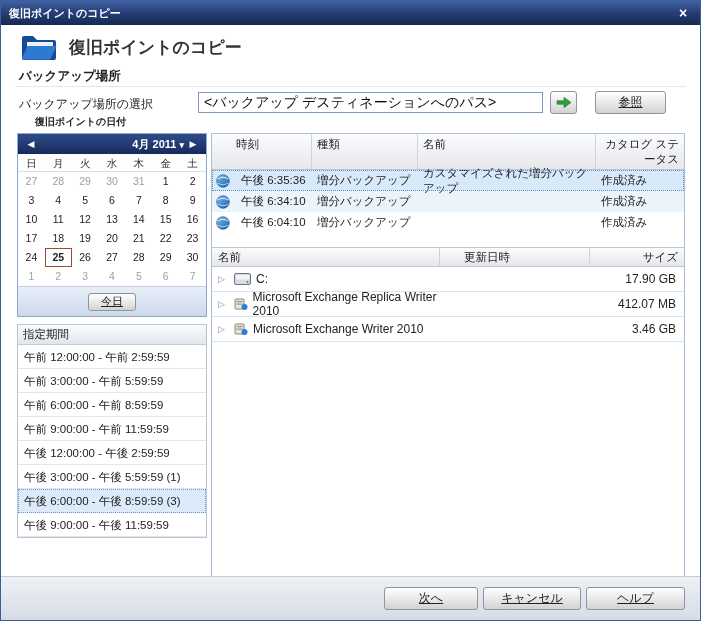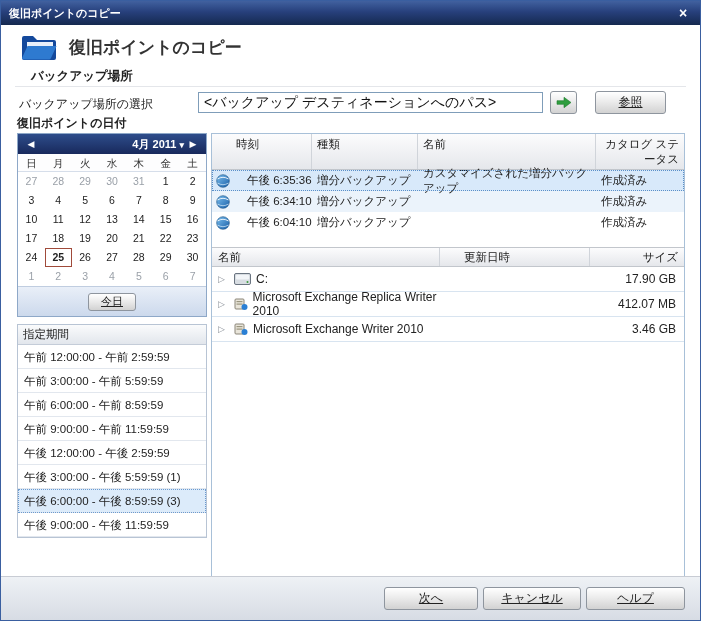--- a/index.html
+++ b/index.html
@@ -15,37 +15,37 @@
               display:flex; align-items:center; padding:0 8px; }
   .titlebar-text { color:#fff; font-size:11px; font-weight:bold; flex:1; }
   .close-btn { color:#fff; font-size:14px; font-weight:bold; width:18px;
                text-align:center; cursor:pointer; line-height:18px; }
 
   
   .header-row { position:absolute; top:31px; left:18px; display:flex;
                 align-items:center; gap:10px; }
   .page-title { font-size:17px; font-weight:bold; color:#333; }
   .section-label { position:absolute; top:67px; left:18px; font-size:12.5px;
-                   font-weight:bold; color:#222;margin-left:12px; }
+                   font-weight:bold; color:#222; }
   .section-sep { position:absolute; top:85px; left:14px; right:14px;
                  border-top:1px solid #e4e6ea; }
 
   
   .loc-label { position:absolute; top:95px; left:18px; font-size:12px; color:#222; }
   .path-input { position:absolute; top:91px; left:197px; width:345px; height:21px;
                 border:1px solid #7f9db9; font-size:14px; padding:0 5px; color:#111;
                 font-family:inherit; }
   .btn { background:linear-gradient(#ffffff, #ececec 45%, #d2d2d2);
          border:1px solid #8e959e; border-radius:3px; font-size:12px; color:#222;
          display:flex; align-items:center; justify-content:center; cursor:pointer;
          font-family:inherit;text-decoration:underline; }
   .arrow-btn { position:absolute; top:90px; left:549px; width:27px; height:23px; }
   .browse-btn { position:absolute; top:90px; left:594px; width:71px; height:23px; }
 
-  .date-label { position:absolute; top:114px; left:16px; font-size:12px;
+  .date-label { position:absolute; top:114px; left:34px; font-size:10px;
                 font-weight:bold; color:#222; }
 
   
   .calendar { position:absolute; top:132px; left:16px; width:190px;
               border:1px solid #8ea8c8; background:#fff; }
   .cal-header { height:20px; background:linear-gradient(#2e4d8b,#18295c);
                 color:#fff; display:flex; align-items:center; font-size:11px;
                 padding:0 4px; }
   .cal-nav { width:18px; text-align:center; font-size:9px; cursor:pointer; }
   .cal-month { flex:1; text-align:right; font-weight:bold; cursor:pointer; }
@@ -82,21 +82,21 @@
                background:linear-gradient(#fcfcfd,#e5e7eb);
                border-bottom:1px solid #c2c6cc; }
   .rp-header .hcol { font-size:11.5px; color:#222; padding:3px 5px;
                      border-right:1px solid #d0d4da; line-height:1.3; }
   .rp-h1 { width:100px; padding-left:24px !important; }
   .rp-h2 { width:106px; }
   .rp-h3 { width:178px; }
   .rp-h4 { flex:1; border-right:none !important;text-align:right; }
   .rp-row { display:flex; height:21px; align-items:center; font-size:11.5px;
             color:#222; cursor:pointer; }
-  .rp-row .c1 { width:100px; display:flex; align-items:center; gap:17px;
+  .rp-row .c1 { width:100px; display:flex; align-items:center; gap:11px;
                 padding-left:4px; }
   .rp-row .c2 { width:106px; padding-left:5px; }
   .rp-row .c3 { width:178px; padding-left:5px; }
   .rp-row .c4 { flex:1; padding-left:5px; }
   .rp-row.selected { background:#d8e9fa; outline:1px dotted #5a8fc8;
                      outline-offset:-1px; }
   .rp-row.alt { background:#ebf3fb; }
 
   .ct-header { display:flex; height:20px; margin-top:14px;
                background:linear-gradient(#fcfcfd,#e5e7eb);

